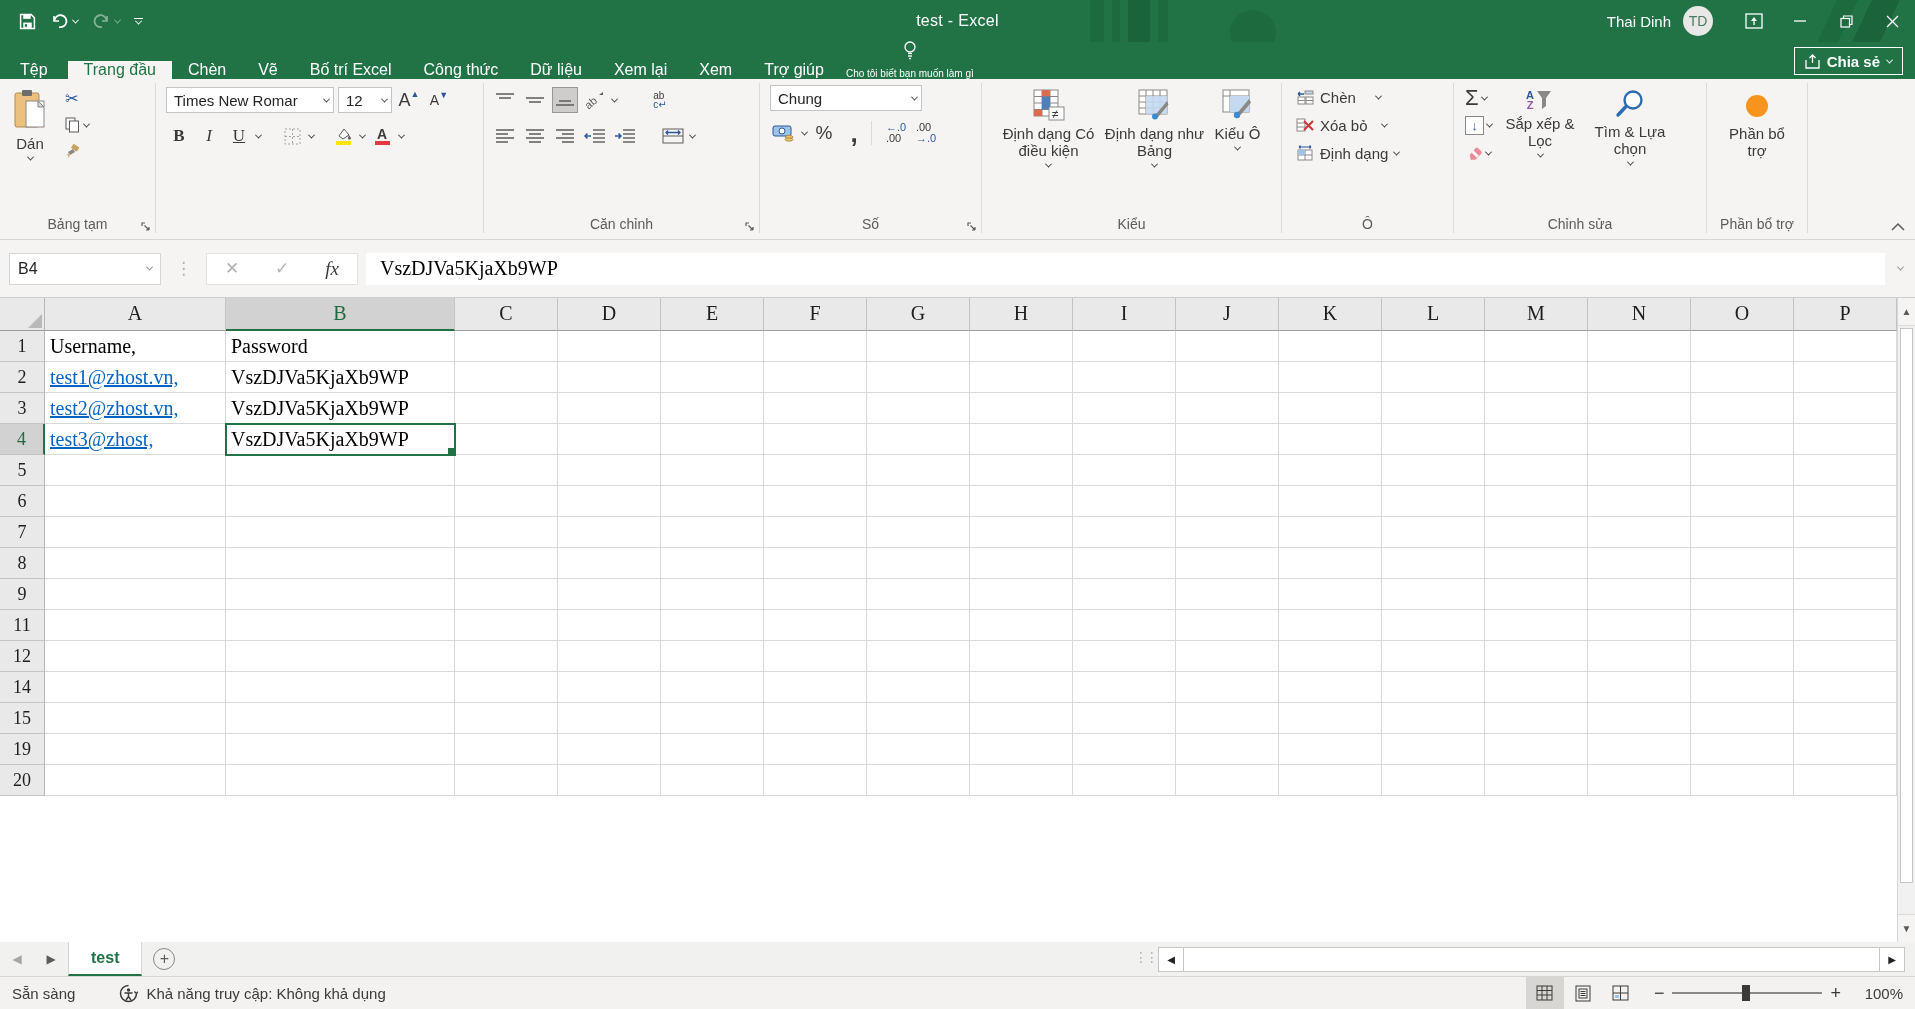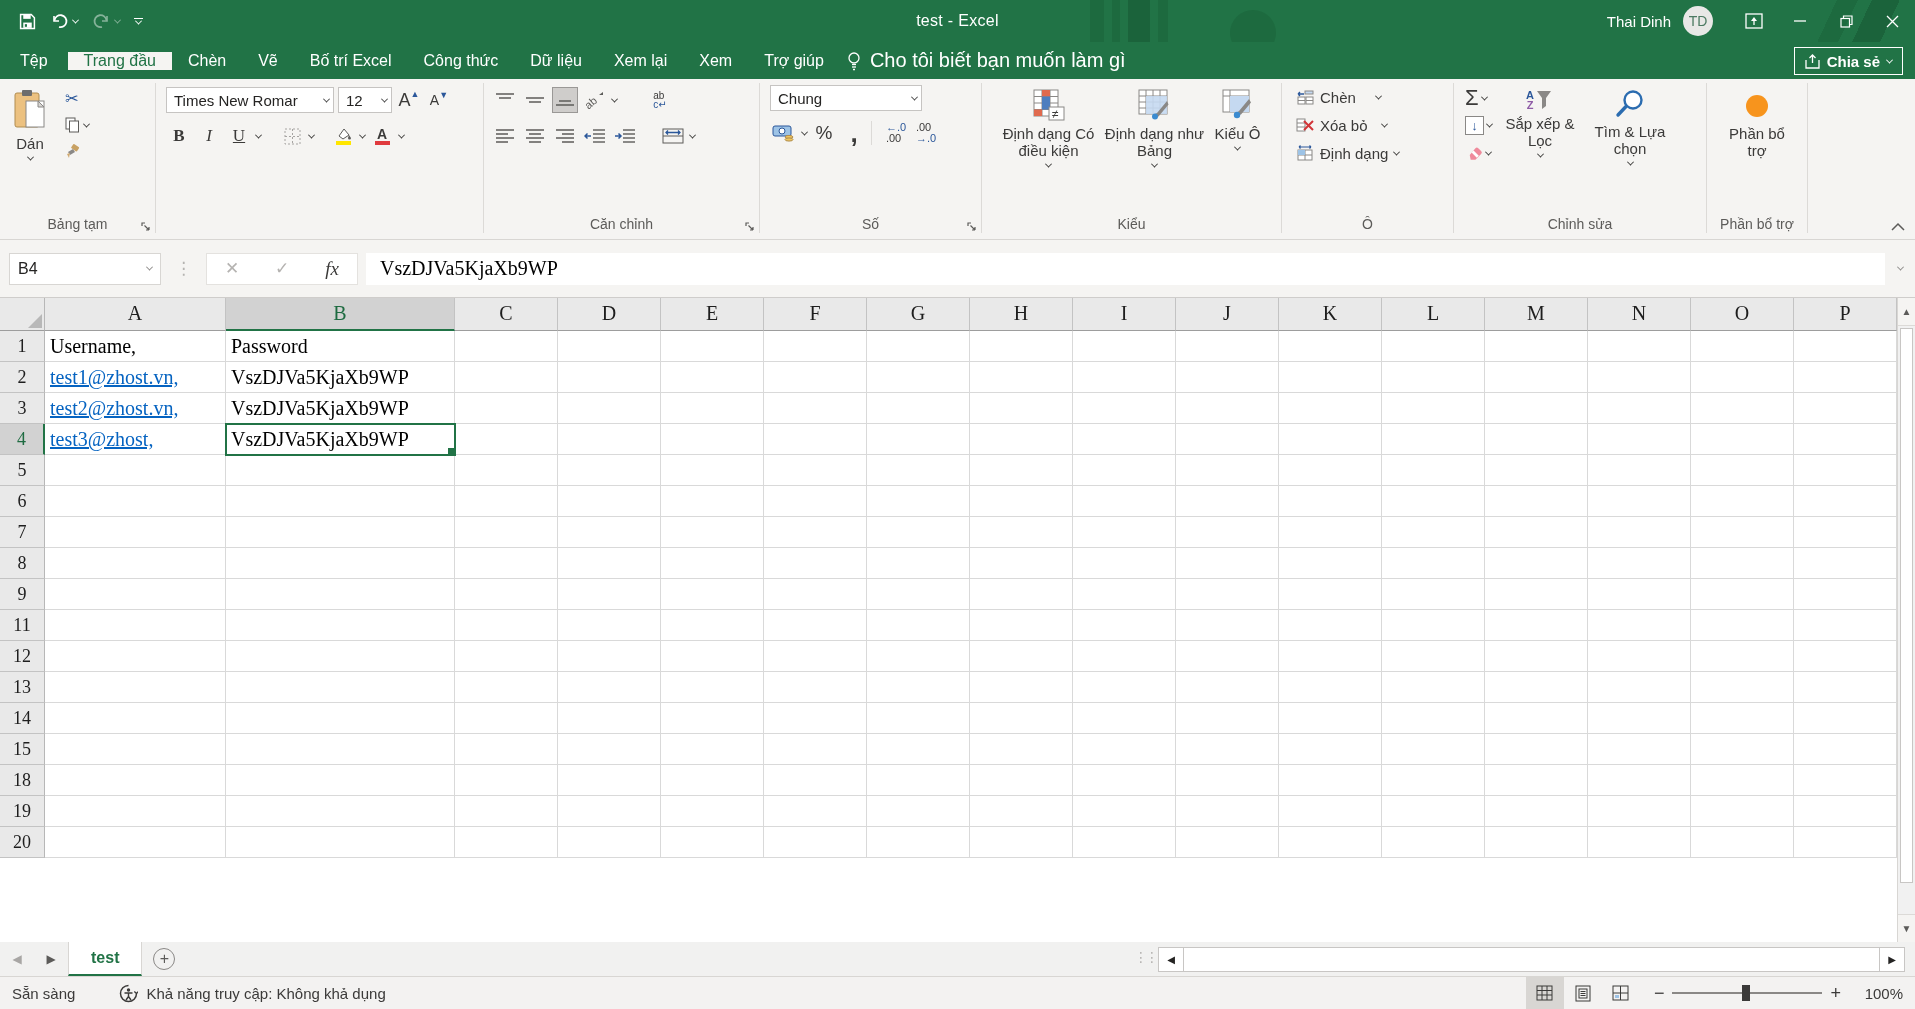--- a/index.html
+++ b/index.html
@@ -20,25 +20,25 @@
   .dim { opacity:.45; }
   .tb-title { position:absolute; left:0; right:0; text-align:center; font-size:16px; letter-spacing:.3px; z-index:1; }
   .tb-right { margin-left:auto; display:flex; align-items:center; z-index:2; }
   .tb-user { font-size:15px; margin-right:12px; }
   .tb-avatar { width:30px; height:30px; border-radius:50%; background:#e8e8e6; color:#4c7a62; font-size:14px; display:flex; align-items:center; justify-content:center; margin-right:18px; }
   .tb-ctl { width:46px; height:42px; display:flex; align-items:center; justify-content:center; font-size:15px; }
   .chev { display:inline-block; width:7px; height:7px; border-right:1.4px solid currentColor; border-bottom:1.4px solid currentColor; transform:rotate(45deg) translate(-1px,-1px); }
   .chev-sm { width:5px; height:5px; }
 
   
-  .tabrow { height:37px; background:#217346; display:flex; align-items:center; color:#fff; font-size:16px; position:relative; }
+  .tabrow { height:37px; background:#217346; display:flex; align-items:flex-end; color:#fff; font-size:16px; position:relative; }
   .rtab { padding:0 16px; display:flex; align-items:center; cursor:default; }
   .rtab.file { padding:0 20px; }
   .rtab.active { background:#f5f4f2; color:#217346; }
-  .tellme { display:flex; align-items:center; gap:8px; margin-left:6px; font-size:20px; }
+  .tellme { display:flex; align-items:center; gap:8px; margin-left:6px; font-size:10px;flex-direction:column; }
   .share-btn { position:absolute; right:12px; top:5px; height:28px; border:1px solid #fff; display:flex; align-items:center; gap:7px; padding:0 10px; font-size:15px; font-weight:bold; }
 
   
   .ribbon { height:161px; background:#f5f4f2; border-bottom:1px solid #d8d6d3; display:flex; position:relative; color:#3b3a39; }
   .grp { display:flex; flex-direction:column; position:relative; }
   .grp-sep { width:1px; background:#dcdad7; margin:4px 0 6px 0; }
   .grp-content { flex:1; display:flex; padding:6px 6px 0 6px; }
   .grp-label { height:26px; position:relative; text-align:center; font-size:14px; color:#5c5b59; line-height:22px; }
   .launcher { position:absolute; right:3px; bottom:6px; }
   .bigbtn { display:flex; flex-direction:column; align-items:center; justify-content:flex-start; padding:4px 6px; gap:4px; font-size:15px; text-align:center; }
@@ -907,78 +907,40 @@
           <div class="cell" style="width: 103px;"></div>
           <div class="cell" style="width: 103px;"></div>
           <div class="cell" style="width: 103px;"></div>
           <div class="cell" style="width: 103px;"></div>
           <div class="cell" style="width: 103px;"></div>
           <div class="cell" style="width: 103px;"></div>
           <div class="cell" style="width: 103px;"></div>
           <div class="cell" style="width: 103px;"></div>
         </div>
         <div class="grow">
-          <div class="gut">13</div>
-          <div class="cell" style="width: 181px;"></div>
-          <div class="cell" style="width: 229px;"></div>
-          <div class="cell" style="width: 103px;"></div>
-          <div class="cell" style="width: 103px;"></div>
-          <div class="cell" style="width: 103px;"></div>
-          <div class="cell" style="width: 103px;"></div>
-          <div class="cell" style="width: 103px;"></div>
-          <div class="cell" style="width: 103px;"></div>
-          <div class="cell" style="width: 103px;"></div>
-          <div class="cell" style="width: 103px;"></div>
-          <div class="cell" style="width: 103px;"></div>
-          <div class="cell" style="width: 103px;"></div>
-          <div class="cell" style="width: 103px;"></div>
-          <div class="cell" style="width: 103px;"></div>
-          <div class="cell" style="width: 103px;"></div>
-          <div class="cell" style="width: 103px;"></div>
-        </div>
-        <div class="grow">
           <div class="gut">14</div>
           <div class="cell" style="width: 181px;"></div>
           <div class="cell" style="width: 229px;"></div>
           <div class="cell" style="width: 103px;"></div>
           <div class="cell" style="width: 103px;"></div>
           <div class="cell" style="width: 103px;"></div>
           <div class="cell" style="width: 103px;"></div>
           <div class="cell" style="width: 103px;"></div>
           <div class="cell" style="width: 103px;"></div>
           <div class="cell" style="width: 103px;"></div>
           <div class="cell" style="width: 103px;"></div>
           <div class="cell" style="width: 103px;"></div>
           <div class="cell" style="width: 103px;"></div>
           <div class="cell" style="width: 103px;"></div>
           <div class="cell" style="width: 103px;"></div>
           <div class="cell" style="width: 103px;"></div>
           <div class="cell" style="width: 103px;"></div>
         </div>
         <div class="grow">
           <div class="gut">15</div>
-          <div class="cell" style="width: 181px;"></div>
-          <div class="cell" style="width: 229px;"></div>
-          <div class="cell" style="width: 103px;"></div>
-          <div class="cell" style="width: 103px;"></div>
-          <div class="cell" style="width: 103px;"></div>
-          <div class="cell" style="width: 103px;"></div>
-          <div class="cell" style="width: 103px;"></div>
-          <div class="cell" style="width: 103px;"></div>
-          <div class="cell" style="width: 103px;"></div>
-          <div class="cell" style="width: 103px;"></div>
-          <div class="cell" style="width: 103px;"></div>
-          <div class="cell" style="width: 103px;"></div>
-          <div class="cell" style="width: 103px;"></div>
-          <div class="cell" style="width: 103px;"></div>
-          <div class="cell" style="width: 103px;"></div>
-          <div class="cell" style="width: 103px;"></div>
-        </div>
-        <div class="grow">
-          <div class="gut">18</div>
           <div class="cell" style="width: 181px;"></div>
           <div class="cell" style="width: 229px;"></div>
           <div class="cell" style="width: 103px;"></div>
           <div class="cell" style="width: 103px;"></div>
           <div class="cell" style="width: 103px;"></div>
           <div class="cell" style="width: 103px;"></div>
           <div class="cell" style="width: 103px;"></div>
           <div class="cell" style="width: 103px;"></div>
           <div class="cell" style="width: 103px;"></div>
           <div class="cell" style="width: 103px;"></div>

